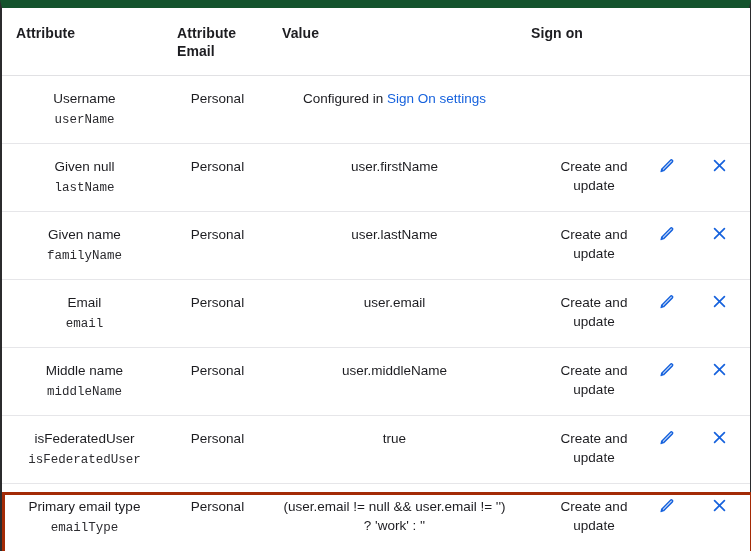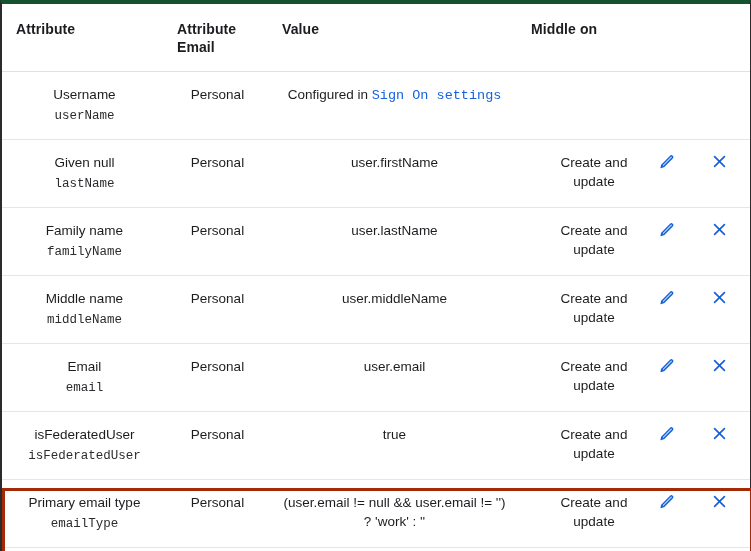--- a/index.html
+++ b/index.html
@@ -14,21 +14,21 @@
     color: #1d1d21;
     overflow: hidden;
   }
 
   
   #screen {
     position: relative;
     width: 751px;
     height: 551px;
     box-sizing: border-box;
-    border-top: 4px solid #14532d;
+    border-top: 8px solid #14532d;
     border-left: 2px solid #2b2b2d;
     border-right: 2px solid #2b2b2d;
     background: #ffffff;
   }
 
   .attr-table {
     width: 100%;
     border-collapse: collapse;
     table-layout: fixed;
     background: #ffffff;
@@ -79,21 +79,20 @@
     font-size: 12.5px;
     color: #2c2c30;
     white-space: nowrap;
   }
 
   .value-text { display: inline; }
   .value-link {
     color: #1662dd;
     text-decoration: none;
     cursor: pointer;
-    font-family: Liberation Mono, monospace;
   }
 
   .apply-text { display: block; margin-left: 24px; }
 
   td.cell-action {
     text-align: center;
     padding-left: 0;
     padding-right: 0;
     padding-top: 14px;
   }
@@ -137,21 +136,21 @@
         <col class="c-del">
     </colgroup>
     <thead>
       <tr>
         <th class="col-attr">Attribute</th>
         <th class="col-type">
           <span>Attribute</span><br>
           <span>Email</span>
         </th>
         <th class="col-value">Value</th>
-        <th class="col-apply">Middle on</th>
+        <th class="col-apply">Sign on</th>
         <th></th>
         <th></th>
       </tr>
     </thead>
     <tbody id="tbody">
         <tr>
           <td>
             <span class="attr-title">Username</span>
             <span class="attr-var">userName</span>
           </td>
@@ -178,25 +177,44 @@
           <td class="cell-action"><span class="icon-btn"><svg width="16" height="16" viewBox="0 0 16 16" aria-hidden="true">
                 <path d="M12.6 2.2a1.1 1.1 0 0 1 1.6 0l.1.1a1.1 1.1 0 0 1 0 1.6L5.6 12.6l-2.4.8.8-2.4 8.6-8.8z" fill="none" stroke="#1662dd" stroke-width="1.5" stroke-linejoin="round"></path>
                 <path d="M3.3 11.1l1.7 1.7" stroke="#1662dd" stroke-width="1.5"></path>
               </svg></span></td>
           <td class="cell-action"><span class="icon-btn"><svg width="15" height="15" viewBox="0 0 15 15" aria-hidden="true">
                 <path d="M2.6 2.6 L12.4 12.4 M12.4 2.6 L2.6 12.4" stroke="#1662dd" stroke-width="1.7" stroke-linecap="round"></path>
               </svg></span></td>
         </tr>
         <tr>
           <td>
-            <span class="attr-title">Family name</span>
+            <span class="attr-title">Given name</span>
             <span class="attr-var">familyName</span>
           </td>
           <td>Personal</td>
           <td><span class="value-text">user.lastName</span></td>
+          <td>
+            <span class="apply-text">Create and</span>
+            <span class="apply-text">update</span>
+          </td>
+          <td class="cell-action"><span class="icon-btn"><svg width="16" height="16" viewBox="0 0 16 16" aria-hidden="true">
+                <path d="M12.6 2.2a1.1 1.1 0 0 1 1.6 0l.1.1a1.1 1.1 0 0 1 0 1.6L5.6 12.6l-2.4.8.8-2.4 8.6-8.8z" fill="none" stroke="#1662dd" stroke-width="1.5" stroke-linejoin="round"></path>
+                <path d="M3.3 11.1l1.7 1.7" stroke="#1662dd" stroke-width="1.5"></path>
+              </svg></span></td>
+          <td class="cell-action"><span class="icon-btn"><svg width="15" height="15" viewBox="0 0 15 15" aria-hidden="true">
+                <path d="M2.6 2.6 L12.4 12.4 M12.4 2.6 L2.6 12.4" stroke="#1662dd" stroke-width="1.7" stroke-linecap="round"></path>
+              </svg></span></td>
+        </tr>
+        <tr>
+          <td>
+            <span class="attr-title">Email</span>
+            <span class="attr-var">email</span>
+          </td>
+          <td>Personal</td>
+          <td><span class="value-text">user.email</span></td>
           <td>
             <span class="apply-text">Create and</span>
             <span class="apply-text">update</span>
           </td>
           <td class="cell-action"><span class="icon-btn"><svg width="16" height="16" viewBox="0 0 16 16" aria-hidden="true">
                 <path d="M12.6 2.2a1.1 1.1 0 0 1 1.6 0l.1.1a1.1 1.1 0 0 1 0 1.6L5.6 12.6l-2.4.8.8-2.4 8.6-8.8z" fill="none" stroke="#1662dd" stroke-width="1.5" stroke-linejoin="round"></path>
                 <path d="M3.3 11.1l1.7 1.7" stroke="#1662dd" stroke-width="1.5"></path>
               </svg></span></td>
           <td class="cell-action"><span class="icon-btn"><svg width="15" height="15" viewBox="0 0 15 15" aria-hidden="true">
                 <path d="M2.6 2.6 L12.4 12.4 M12.4 2.6 L2.6 12.4" stroke="#1662dd" stroke-width="1.7" stroke-linecap="round"></path>
@@ -216,39 +234,20 @@
           <td class="cell-action"><span class="icon-btn"><svg width="16" height="16" viewBox="0 0 16 16" aria-hidden="true">
                 <path d="M12.6 2.2a1.1 1.1 0 0 1 1.6 0l.1.1a1.1 1.1 0 0 1 0 1.6L5.6 12.6l-2.4.8.8-2.4 8.6-8.8z" fill="none" stroke="#1662dd" stroke-width="1.5" stroke-linejoin="round"></path>
                 <path d="M3.3 11.1l1.7 1.7" stroke="#1662dd" stroke-width="1.5"></path>
               </svg></span></td>
           <td class="cell-action"><span class="icon-btn"><svg width="15" height="15" viewBox="0 0 15 15" aria-hidden="true">
                 <path d="M2.6 2.6 L12.4 12.4 M12.4 2.6 L2.6 12.4" stroke="#1662dd" stroke-width="1.7" stroke-linecap="round"></path>
               </svg></span></td>
         </tr>
         <tr>
           <td>
-            <span class="attr-title">Email</span>
-            <span class="attr-var">email</span>
-          </td>
-          <td>Personal</td>
-          <td><span class="value-text">user.email</span></td>
-          <td>
-            <span class="apply-text">Create and</span>
-            <span class="apply-text">update</span>
-          </td>
-          <td class="cell-action"><span class="icon-btn"><svg width="16" height="16" viewBox="0 0 16 16" aria-hidden="true">
-                <path d="M12.6 2.2a1.1 1.1 0 0 1 1.6 0l.1.1a1.1 1.1 0 0 1 0 1.6L5.6 12.6l-2.4.8.8-2.4 8.6-8.8z" fill="none" stroke="#1662dd" stroke-width="1.5" stroke-linejoin="round"></path>
-                <path d="M3.3 11.1l1.7 1.7" stroke="#1662dd" stroke-width="1.5"></path>
-              </svg></span></td>
-          <td class="cell-action"><span class="icon-btn"><svg width="15" height="15" viewBox="0 0 15 15" aria-hidden="true">
-                <path d="M2.6 2.6 L12.4 12.4 M12.4 2.6 L2.6 12.4" stroke="#1662dd" stroke-width="1.7" stroke-linecap="round"></path>
-              </svg></span></td>
-        </tr>
-        <tr>
-          <td>
             <span class="attr-title">isFederatedUser</span>
             <span class="attr-var">isFederatedUser</span>
           </td>
           <td>Personal</td>
           <td><span class="value-text">true</span></td>
           <td>
             <span class="apply-text">Create and</span>
             <span class="apply-text">update</span>
           </td>
           <td class="cell-action"><span class="icon-btn"><svg width="16" height="16" viewBox="0 0 16 16" aria-hidden="true">

